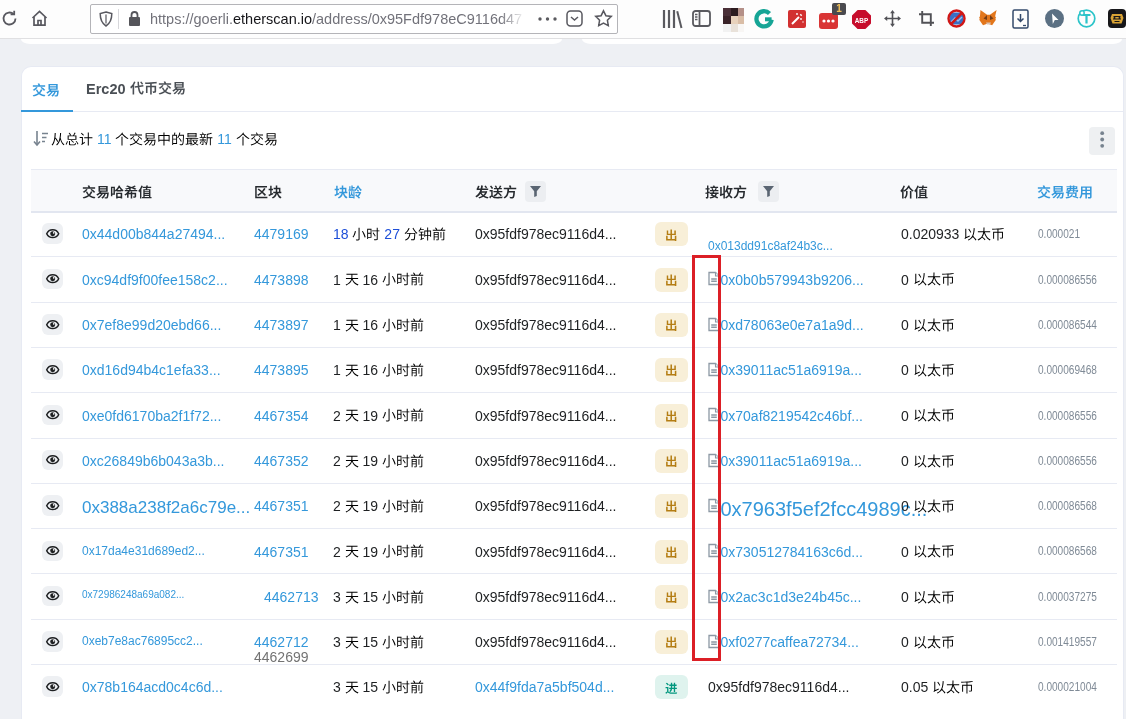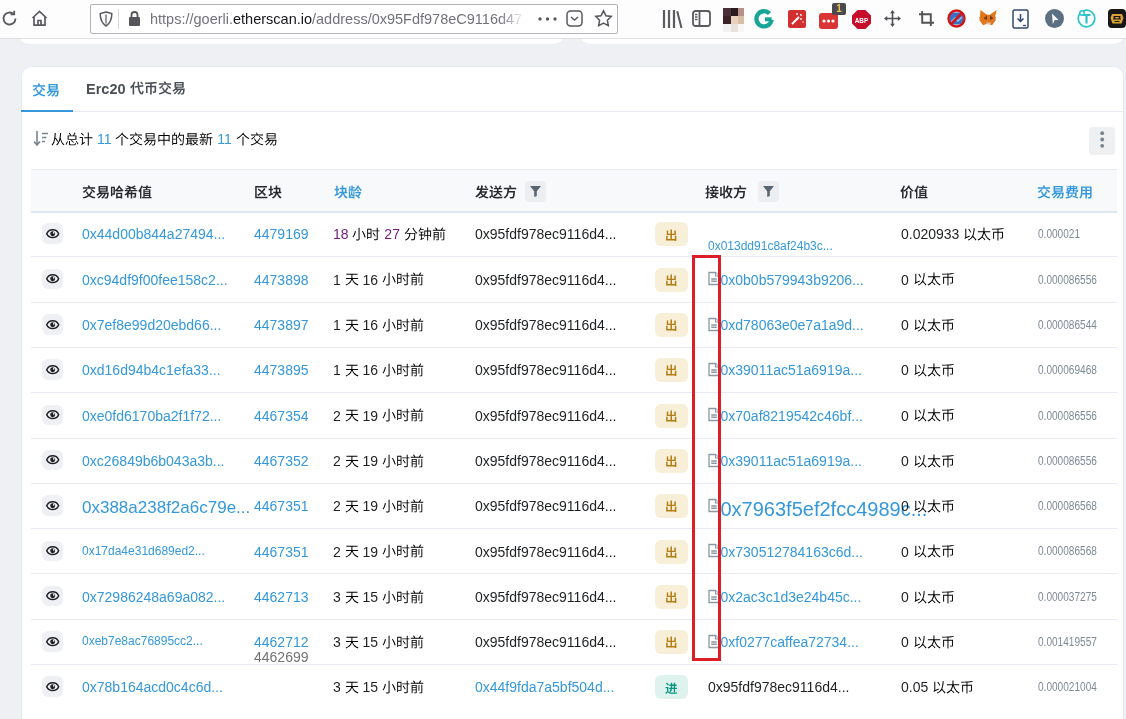--- a/index.html
+++ b/index.html
@@ -236,21 +236,21 @@
     <path d="M0 0h11L6.8 5.2V10L4.2 11V5.2Z" fill="#5a6572"></path>
   </svg>
 <div class="abs" style="left:42px;top:223.45000000000002px;width:20.5px;height:20.5px;background:#eef0f3;border-radius:6px"></div>
 <svg class="abs" style="left:45.6px;top:228.95000000000002px" width="13.4" height="9.4" viewBox="0 0 13.4 9.4">
     <path d="M6.7 0.8C3.6 0.8 1.5 3 0.7 4.7c0.8 1.7 2.9 3.9 6 3.9s5.2-2.2 6-3.9C11.9 3 9.8 0.8 6.7 0.8Z" fill="none" stroke="#1e2022" stroke-width="1.5"></path>
     <circle cx="6.7" cy="4.7" r="2.5" fill="#1e2022"></circle>
     <circle cx="7.7" cy="3.9" r="0.8" fill="#fff"></circle>
   </svg>
 <div class="abs" style="left:82px;top:226.45000000000002px;font-size:14px;color:#3498db">0x44d00b844a27494...</div>
 <div class="abs" style="left:254px;top:226.45000000000002px;font-size:14px;color:#3498db">4479169</div>
-<div class="abs" style="left:333px;top:226.45000000000002px;font-size:14px;color:#701a75">18 <svg style="vertical-align:-0.12em" width="28" height="14" viewBox="0 0 2000 1000">
+<div class="abs" style="left:333px;top:226.45000000000002px;font-size:14px;color:#1d4ed8">18 <svg style="vertical-align:-0.12em" width="28" height="14" viewBox="0 0 2000 1000">
       <g transform="translate(0,880) scale(1,-1)">
         <use href="#r26" x="0"></use>
         <use href="#r27" x="1000"></use>
       </g>
     </svg> 27 <svg style="vertical-align:-0.12em" width="42" height="14" viewBox="0 0 3000 1000">
       <g transform="translate(0,880) scale(1,-1)">
         <use href="#r28" x="0"></use>
         <use href="#r29" x="1000"></use>
         <use href="#r30" x="2000"></use>
       </g>
@@ -550,22 +550,22 @@
       </g>
     </svg></div>
 <div class="abs" style="left:1037.5px;top:544.4499999999999px;font-size:12px;color:#7f8a96;transform:scaleX(.84);transform-origin:0 0">0.000086568</div>
 <div class="abs" style="left:31px;top:573.4px;width:1085.5px;height:1px;background:#e7eaf3"></div>
 <div class="abs" style="left:42px;top:585.8499999999999px;width:20.5px;height:20.5px;background:#eef0f3;border-radius:6px"></div>
 <svg class="abs" style="left:45.6px;top:591.3499999999999px" width="13.4" height="9.4" viewBox="0 0 13.4 9.4">
     <path d="M6.7 0.8C3.6 0.8 1.5 3 0.7 4.7c0.8 1.7 2.9 3.9 6 3.9s5.2-2.2 6-3.9C11.9 3 9.8 0.8 6.7 0.8Z" fill="none" stroke="#1e2022" stroke-width="1.5"></path>
     <circle cx="6.7" cy="4.7" r="2.5" fill="#1e2022"></circle>
     <circle cx="7.7" cy="3.9" r="0.8" fill="#fff"></circle>
   </svg>
-<div class="abs" style="left:82px;top:588.8499999999999px;font-size:14px;color:#3498db">0x72986248a69a082...</div>
-<div class="abs" style="left:254px;top:588.8499999999999px;font-size:14px;color:#3498db">4462713</div>
+<div class="abs" style="left:82px;top:588.8499999999999px;font-size:10px;color:#3498db">0x72986248a69a082...</div>
+<div class="abs" style="left:264px;top:588.8499999999999px;font-size:14px;color:#3498db">4462713</div>
 <div class="abs" style="left:333px;top:588.8499999999999px;font-size:14px;color:#1e2022">3 <svg style="vertical-align:-0.12em" width="14" height="14" viewBox="0 0 1000 1000">
       <g transform="translate(0,880) scale(1,-1)">
         <use href="#r31" x="0"></use>
       </g>
     </svg> 15 <svg style="vertical-align:-0.12em" width="42" height="14" viewBox="0 0 3000 1000">
       <g transform="translate(0,880) scale(1,-1)">
         <use href="#r26" x="0"></use>
         <use href="#r27" x="1000"></use>
         <use href="#r30" x="2000"></use>
       </g>

